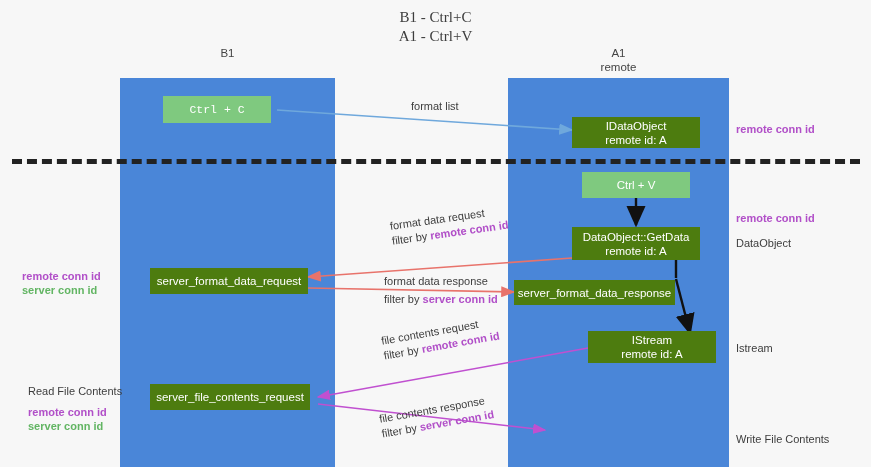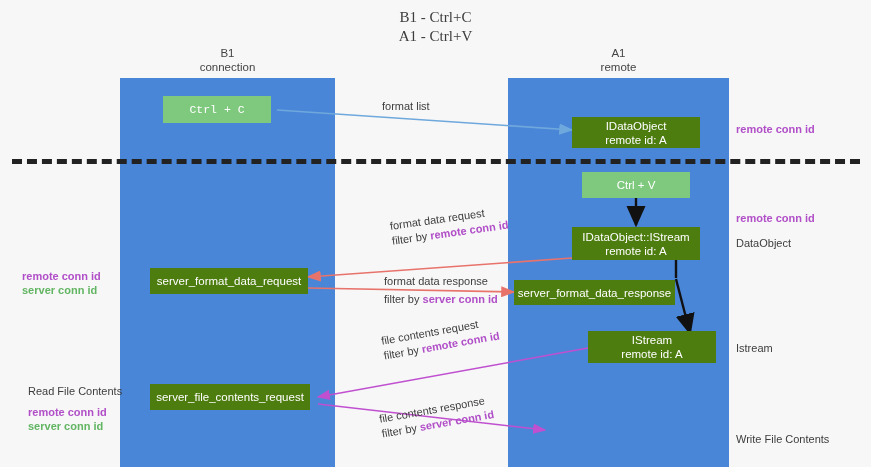--- a/index.html
+++ b/index.html
@@ -108,21 +108,20 @@
 
 <div id="canvas">
 
   <div class="title" id="title-block">
     <div>B1 - Ctrl+C</div>
     <div>A1 - Ctrl+V</div>
   </div>
 
   <div class="lane-head" id="head-b1">
     <div>B1</div>
-    <div>connection</div>
   </div>
   <div class="lane-head" id="head-a1">
     <div>A1</div>
     <div>remote</div>
   </div>
 
   <div class="lane" id="lane-b1"></div>
   <div class="lane" id="lane-a1"></div>
 
   <svg id="wires" viewBox="0 0 871 467">
@@ -175,35 +174,35 @@
   <div class="node orange" style="left:572px; top:117px; width:128px; height:31px;">
     <div>IDataObject</div>
     <div>remote id: A</div>
   </div>
 
   <div class="node green" style="left:582px; top:172px; width:108px; height:26px;">
     <div>Ctrl + V</div>
   </div>
 
   <div class="node orange" style="left:572px; top:227px; width:128px; height:33px;">
-    <div>IDataObject::IStream</div>
+    <div>DataObject::GetData</div>
     <div>remote id: A</div>
   </div>
 
   <div class="node orange" style="left:514px; top:280px; width:161px; height:25px;">
     <div>server_format_data_response</div>
   </div>
 
   <div class="node orange" style="left:588px; top:331px; width:128px; height:32px;">
     <div>IStream</div>
     <div>remote id: A</div>
   </div>
 
 
-  <div class="edge-label" style="left:382px; top:99px;">
+  <div class="edge-label" style="left:411px; top:99px;">
     <span class="ln">format list</span>
   </div>
 
   <div class="edge-label rot-up" style="left:389px; top:219px;">
     <span class="ln">format data request</span>
     <span class="ln">
       <span>filter by </span><span class="c-purple">remote conn id</span>
     </span>
   </div>
 

